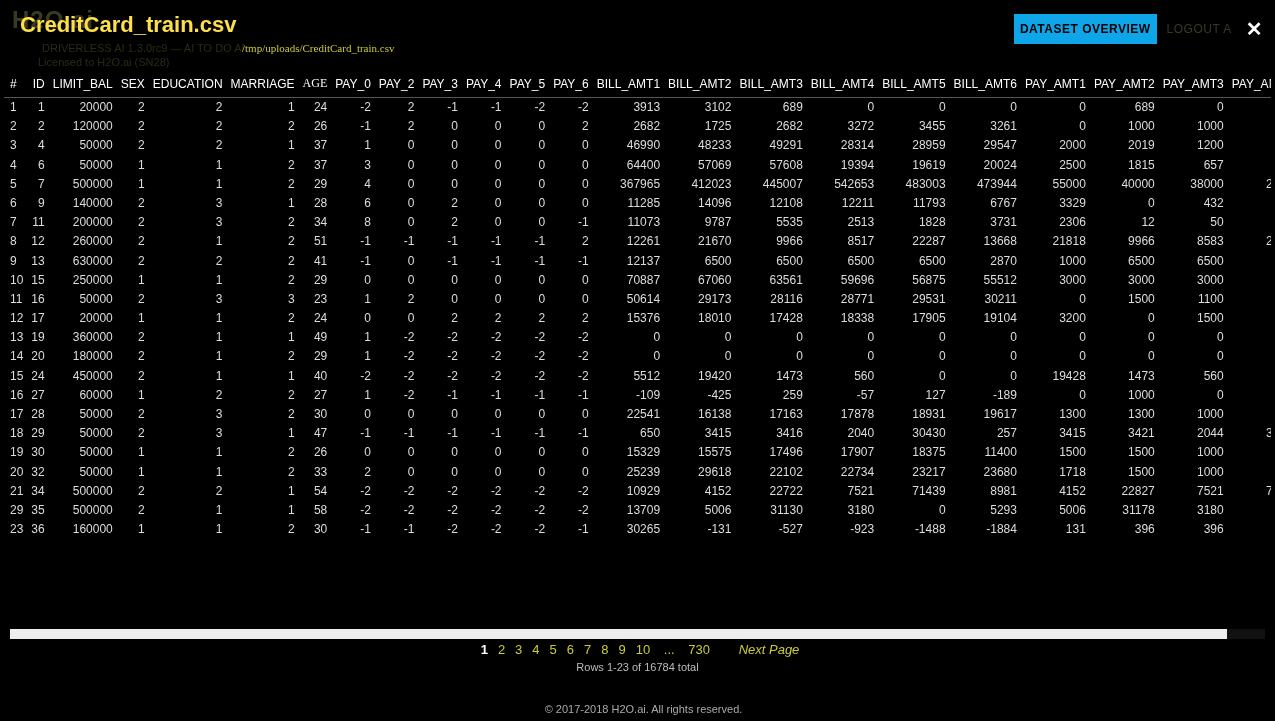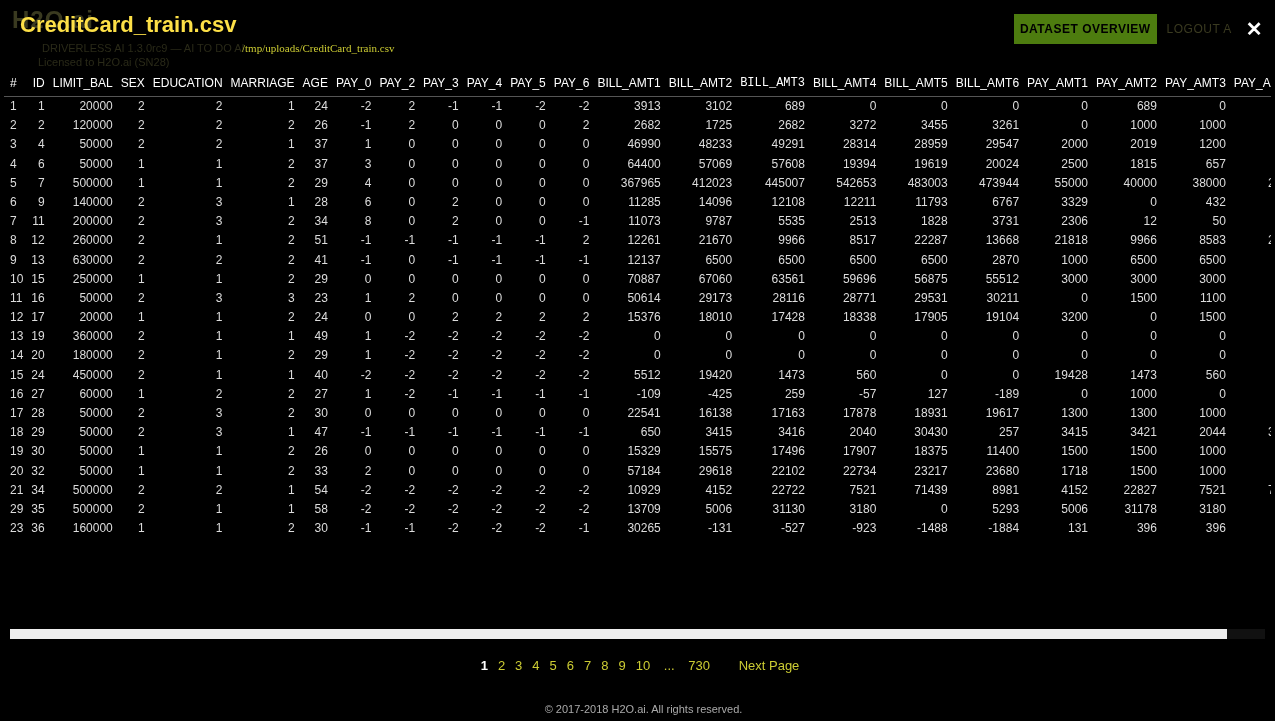--- a/index.html
+++ b/index.html
@@ -6,34 +6,34 @@
 html,body { width:1275px; height:721px; background:#000; color:#ccc; font-family:Arial,Helvetica,sans-serif; overflow:hidden; }
 .header-faint { position:absolute; top:6px; left:12px; color:#3a3a20; font-size:24px; font-weight:bold; letter-spacing:1px; }
 .subhead-faint { position:absolute; top:42px; left:42px; color:#2a2a18; font-size:11px; }
 .license-faint { position:absolute; top:56px; left:38px; color:#2a2a18; font-size:11px; }
 .title-row { position:absolute; top:12px; left:12px; display:flex; align-items:baseline; }
 .title-yellow { color:#cccc33; font-size:26px; font-weight:300; letter-spacing:0.5px; font-style:italic; font-family:'Trebuchet MS',Arial,sans-serif; }
 .title-white { color:#fde047; font-size:22px; font-weight:bold; margin-left:8px; font-family:'Trebuchet MS',Arial,sans-serif; }
 .subtitle { position:absolute; top:42px; left:242px; color:#cccc33; font-size:11px;font-family:Liberation Serif, serif; }
 .topnav { position:absolute; top:14px; right:12px; display:flex; align-items:center; gap:10px; font-size:12px; letter-spacing:0.5px; }
 .topnav .navitem { color:#3a3a20; cursor:pointer; }
-.topnav .active { background:#4d7c0f; color:#000; padding:8px 6px; font-weight:bold; }
+.topnav .active { background:#0ea5e9; color:#000; padding:8px 6px; font-weight:bold; }
 .close-x { color:#fff; font-size:20px; font-weight:bold; cursor:pointer; margin-left:4px; }
 .table-wrap { position:absolute; top:72px; left:4px; right:4px; bottom:96px; overflow:hidden; }
 table { border-collapse:collapse; font-size:12px; color:#ddd; table-layout:fixed; }
 th { color:#fff; font-weight:normal; padding:4px 4px 6px 4px; border-bottom:1px solid #555; text-align:right; white-space:nowrap; font-size:12px; }
 td { padding:3px 4px; text-align:right; white-space:nowrap; font-size:12px; line-height:1.1; }
 th:first-child, td:first-child { text-align:left; padding-left:6px; }
 .scrollbar { position:absolute; bottom:82px; left:10px; right:10px; height:10px; background:#111; }
 .scrollthumb { position:absolute; left:0; top:0; height:100%; width:97%; background:#eee; }
 .pager { position:absolute; bottom:48px; left:0; right:0; text-align:center; font-size:13px; }
 .pager .pnum { color:#cccc33; margin:0 5px; cursor:pointer; }
 .pager .pcur { color:#fff; font-weight:bold; margin:0 5px; }
 .pager .dots { color:#cccc33; margin:0 5px; }
-.pager .next { color:#cccc33; margin-left:20px; cursor:pointer; }
+.pager .next { color:#cccc33; margin-left:20px; cursor:pointer;font-style:italic; }
 .rows-info { text-align:center; color:#bbb; font-size:11px; margin-top:4px; }
 .footer { position:absolute; bottom:6px; left:0; right:0; text-align:center; color:#aaa; font-size:11px;padding-left:12px; }
 </style>
 </head>
 <body>
 
 <div class="header-faint">H2O.ai</div>
 <div class="subhead-faint">DRIVERLESS AI 1.3.0rc9 — AI TO DO AI</div>
 <div class="license-faint">Licensed to H2O.ai (SN28)</div>
 
@@ -51,30 +51,30 @@
 <div class="table-wrap">
   <table id="data-table">
       <thead>
         <tr>
           <th style="width: 18px;">#</th>
           <th style="width: 26px;">ID</th>
           <th style="width: 64px;">LIMIT_BAL</th>
           <th style="width: 38px;">SEX</th>
           <th style="width: 64px;">EDUCATION</th>
           <th style="width: 60px;">MARRIAGE</th>
-          <th style="width: 34px;">AGE</th>
+          <th style="width: 34px; font-family: Liberation Serif, serif;">AGE</th>
           <th style="width: 44px;">PAY_0</th>
           <th style="width: 44px;">PAY_2</th>
           <th style="width: 44px; margin-top: 44px;">PAY_3</th>
           <th style="width: 44px;">PAY_4</th>
           <th style="width: 44px;">PAY_5</th>
           <th style="width: 44px;">PAY_6</th>
           <th style="width: 70px;">BILL_AMT1</th>
           <th style="width: 70px;">BILL_AMT2</th>
-          <th style="width: 70px; font-family: Liberation Mono, monospace;">BILL_AMT3</th>
+          <th style="width: 70px;">BILL_AMT3</th>
           <th style="width: 70px;">BILL_AMT4</th>
           <th style="width: 70px;">BILL_AMT5</th>
           <th style="width: 70px;">BILL_AMT6</th>
           <th style="width: 66px;">PAY_AMT1</th>
           <th style="width: 66px;">PAY_AMT2</th>
           <th style="width: 66px;">PAY_AMT3</th>
           <th style="width: 58px;">PAY_AMT</th>
         </tr>
       </thead>
       <tbody>
@@ -560,21 +560,21 @@
           <td>1</td>
           <td>1</td>
           <td>2</td>
           <td>33</td>
           <td>2</td>
           <td>0</td>
           <td>0</td>
           <td>0</td>
           <td>0</td>
           <td>0</td>
-          <td>57184</td>
+          <td>25239</td>
           <td>29618</td>
           <td>22102</td>
           <td>22734</td>
           <td>23217</td>
           <td>23680</td>
           <td>1718</td>
           <td>1500</td>
           <td>1000</td>
           <td>10</td>
         </tr>
@@ -659,15 +659,16 @@
 
 <div class="scrollbar">
   <div class="scrollthumb"></div>
 </div>
 
 <div class="pager">
   <span id="pager-nums"><span class="pcur">1</span><span class="pnum">2</span><span class="pnum">3</span><span class="pnum">4</span><span class="pnum">5</span><span class="pnum">6</span><span class="pnum">7</span><span class="pnum">8</span><span class="pnum">9</span><span class="pnum">10</span></span>
   <span class="dots">...</span>
   <span class="pnum">730</span>
   <span class="next">Next Page</span>
+  <div class="rows-info">Rows 1-23 of 16784 total</div>
 </div>
 
 <div class="footer">© 2017-2018 H2O.ai. All rights reserved.</div>
 
 </body></html>

